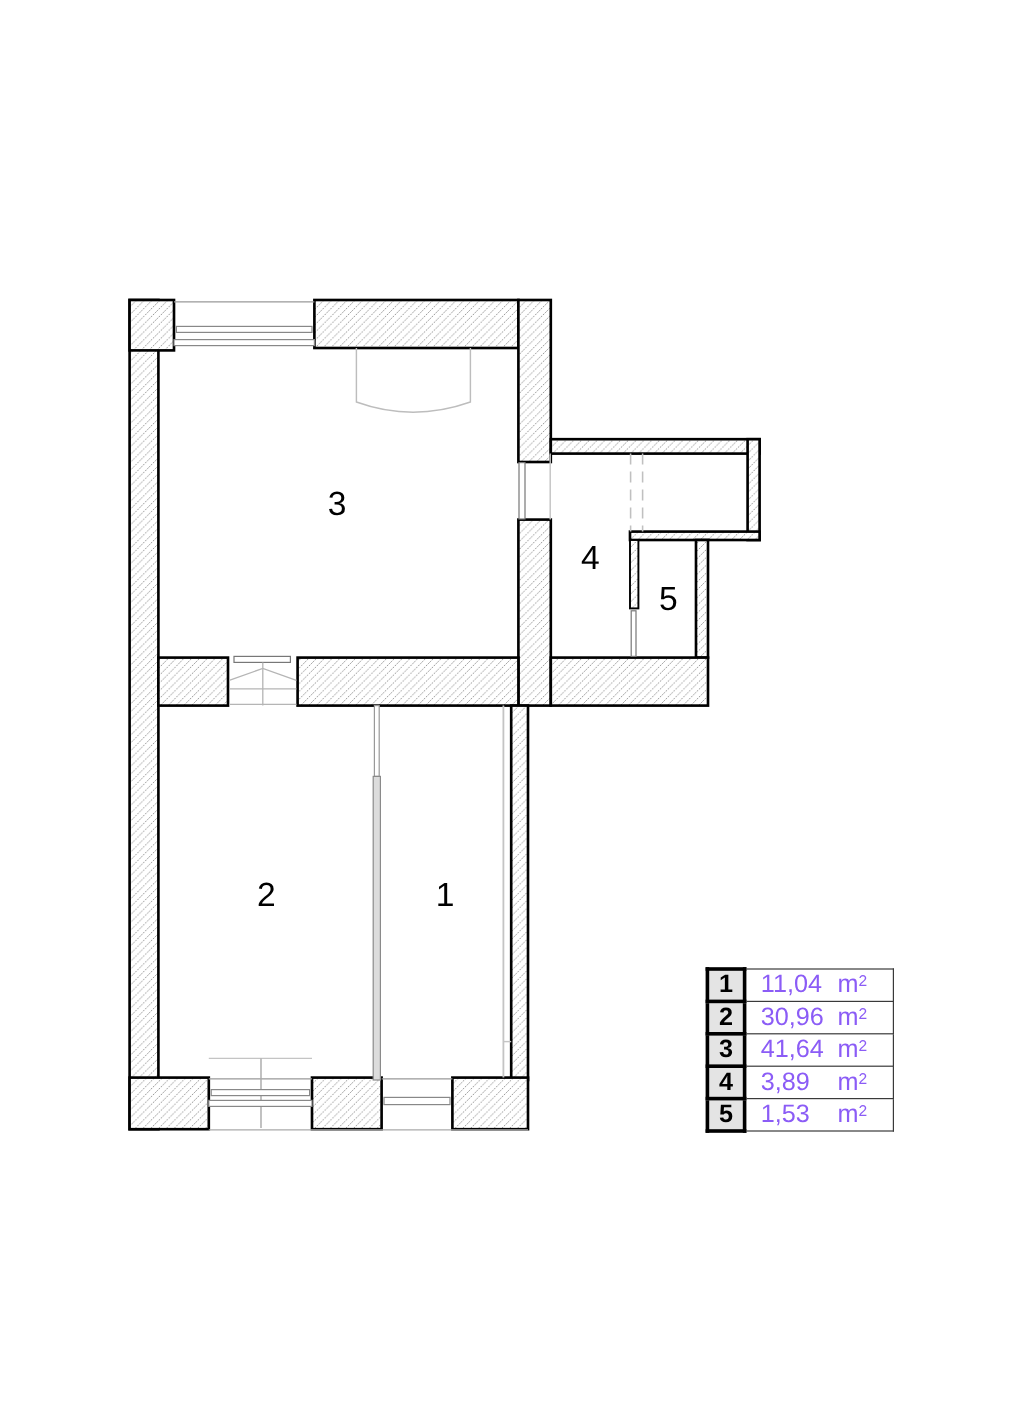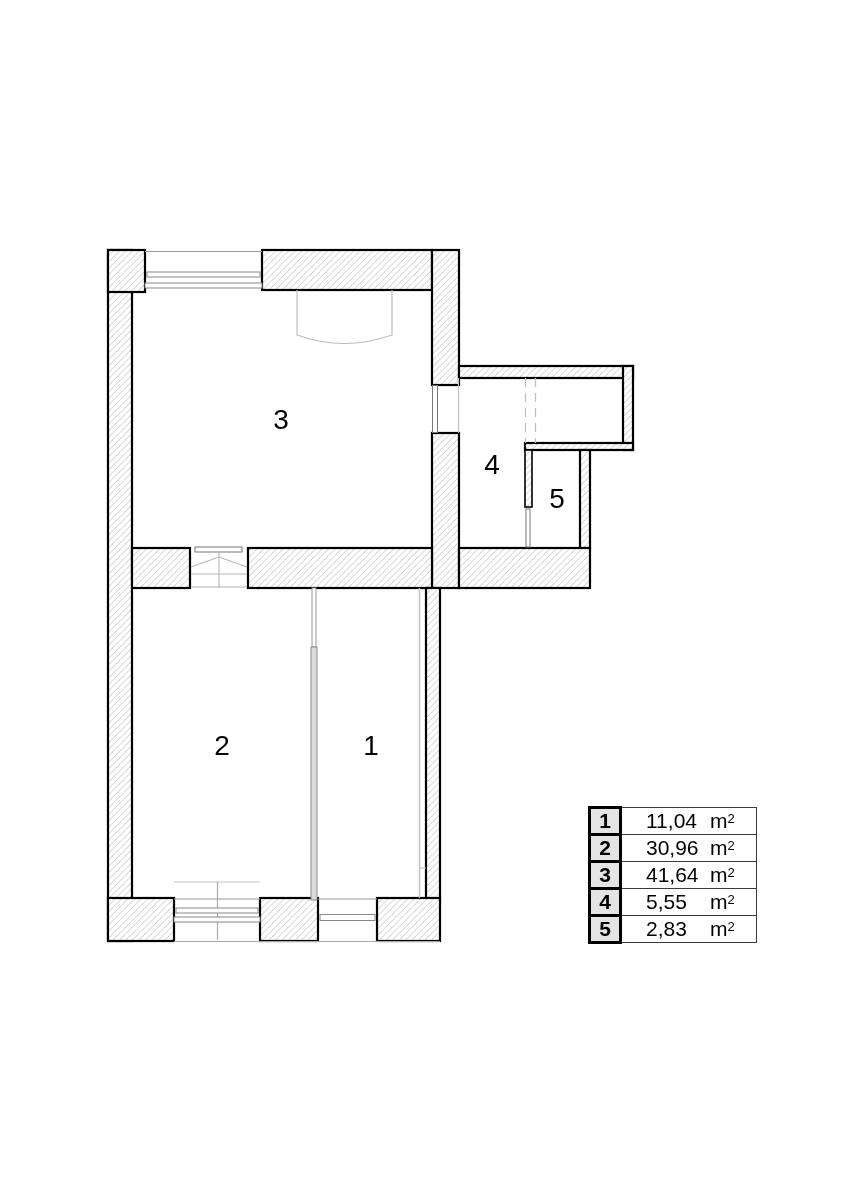--- a/index.html
+++ b/index.html
@@ -16,21 +16,21 @@
     position:absolute; left:588px; top:806px;
     border-collapse:collapse;
   }
   #legend td { padding:0; height:23px; }
   #legend td.num {
     width:28px; background:#e4e4e4; border:3px solid #000;
     text-align:center; font-weight:bold; font-size:21px; color:#000;
   }
   #legend td.val {
     width:110px; background:#fff; border:1.4px solid #3a3a3a;
-    font-size:21px; color:#000000; padding-left:24px; white-space:nowrap;
+    font-size:21px; color:#8b5cf6; padding-left:12px; white-space:nowrap;
   }
   #legend td.val .v { display:inline-block; width:64px; }
   #legend td.val sup { font-size:13px; vertical-align:5px; }
 </style>
 </head>
 <body>
 
 <div id="canvas">
 
   <svg id="plan-svg" width="844" height="1190" viewBox="0 0 844 1190" xmlns="http://www.w3.org/2000/svg">
@@ -126,22 +126,22 @@
       <tr>
         <td class="num">2</td>
         <td class="val"><span class="v">30,96</span><span class="u"><span>m</span><sup>2</sup></span></td>
       </tr>
       <tr>
         <td class="num">3</td>
         <td class="val"><span class="v">41,64</span><span class="u"><span>m</span><sup>2</sup></span></td>
       </tr>
       <tr>
         <td class="num">4</td>
-        <td class="val"><span class="v">5,55</span><span class="u"><span>m</span><sup>2</sup></span></td>
+        <td class="val"><span class="v">3,89</span><span class="u"><span>m</span><sup>2</sup></span></td>
       </tr>
       <tr>
         <td class="num">5</td>
-        <td class="val"><span class="v">2,83</span><span class="u"><span>m</span><sup>2</sup></span></td>
+        <td class="val"><span class="v">1,53</span><span class="u"><span>m</span><sup>2</sup></span></td>
       </tr>
     </tbody>
   </table>
 
 </div>
 
 </body></html>

